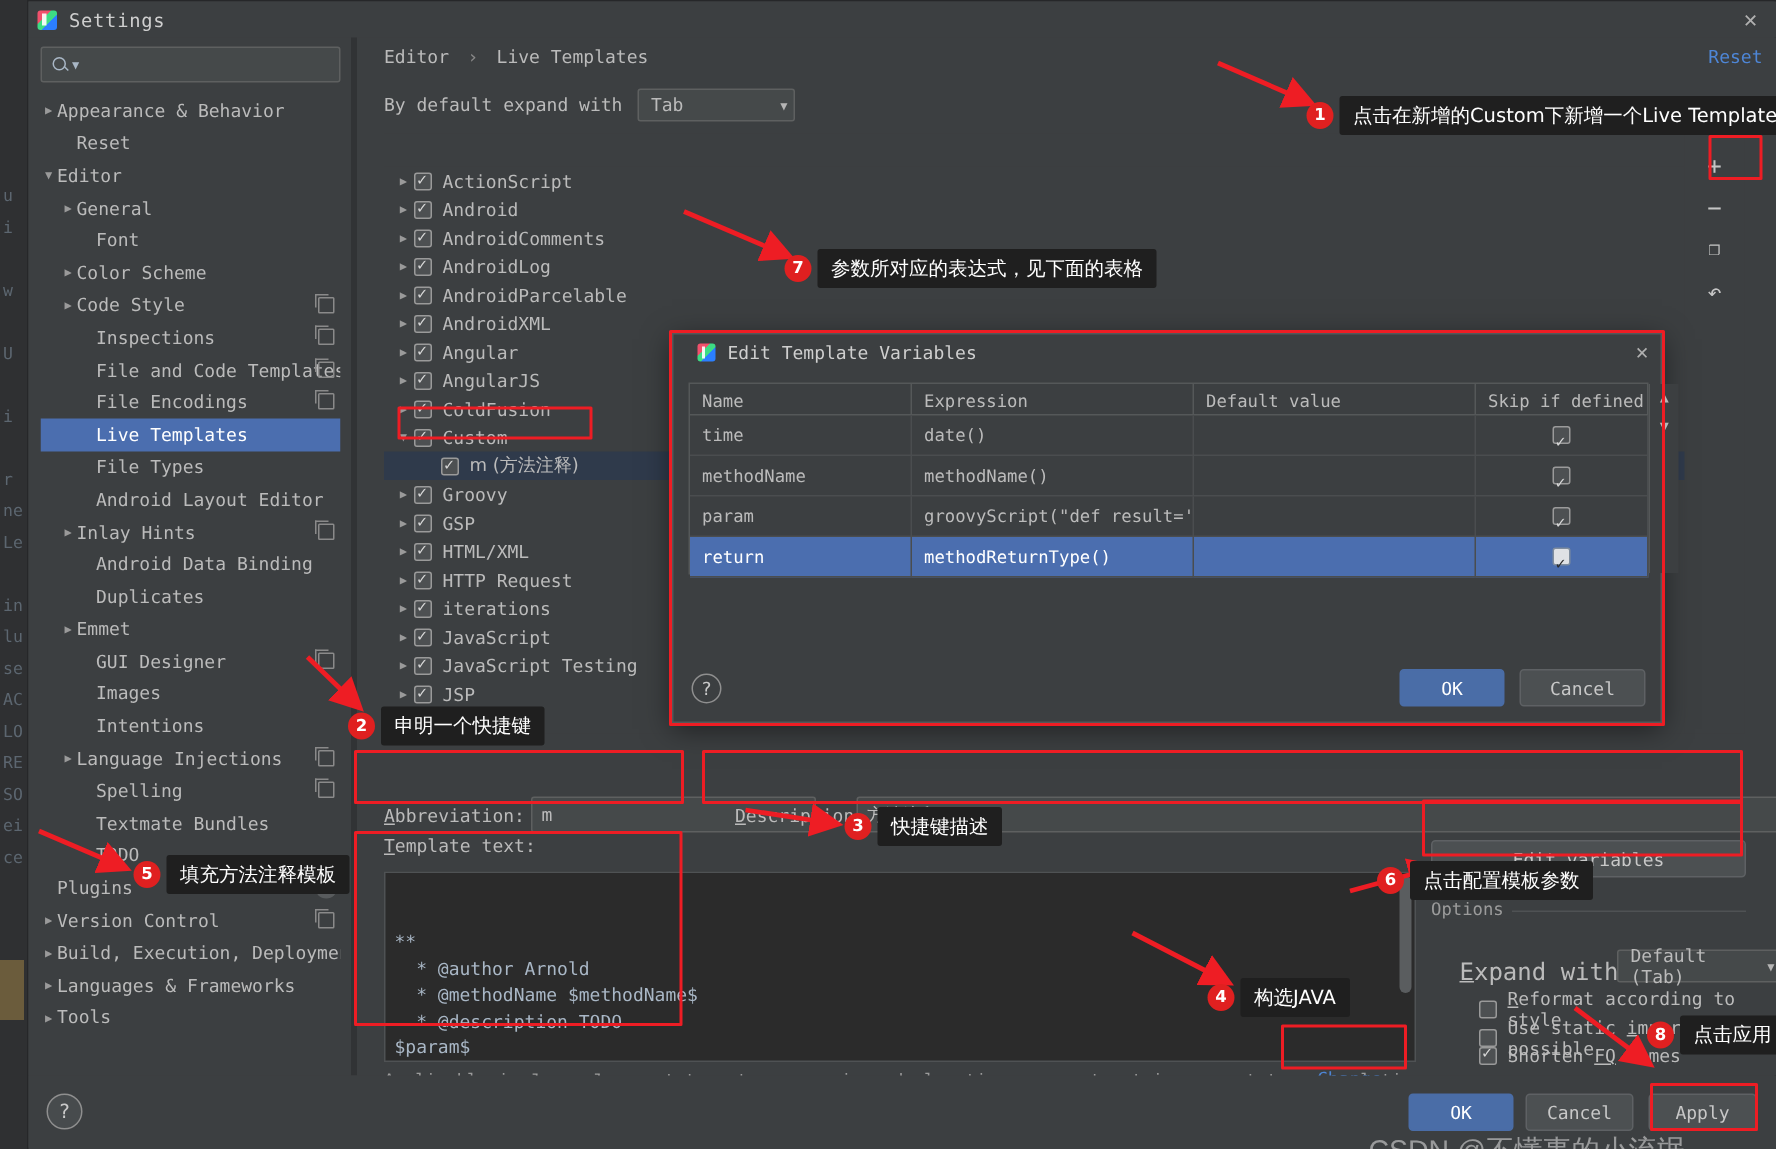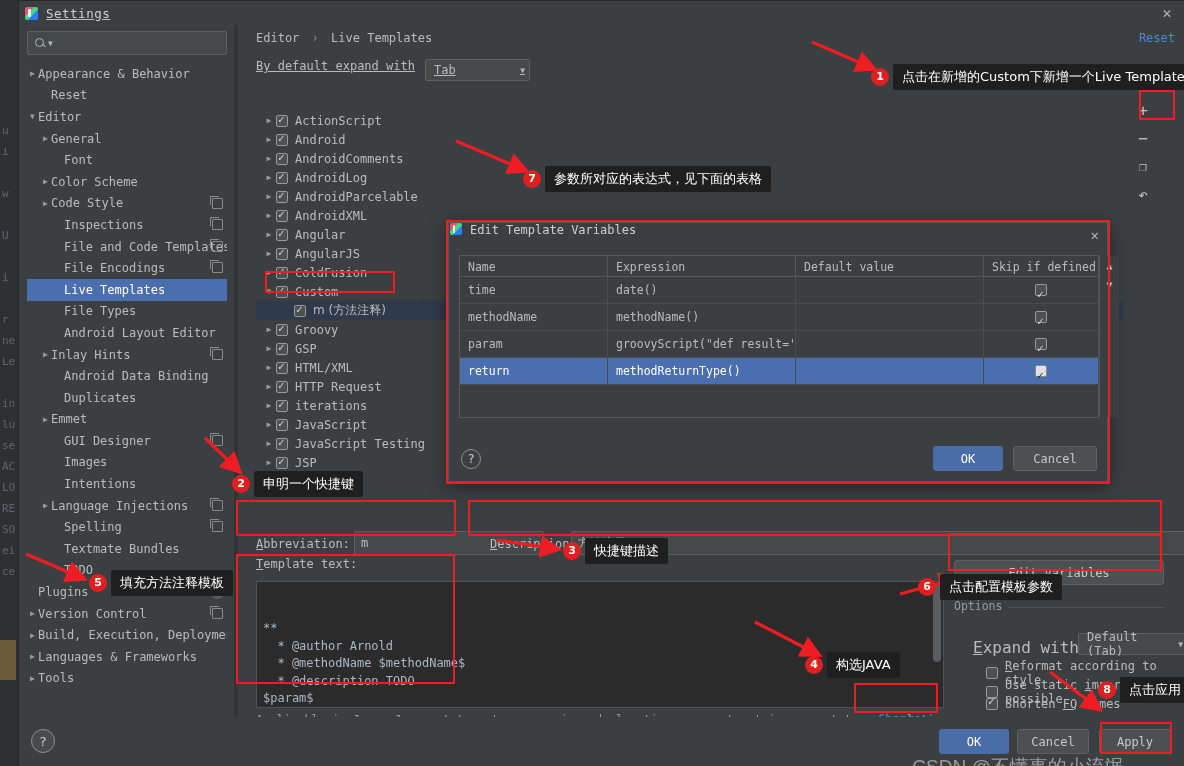--- a/index.html
+++ b/index.html
@@ -33,21 +33,21 @@
   #settings-window {
     position: absolute; left: 18px; top: 0px; width: 1166px; height: 766px;
     background: #3c3f41;
     border: 1px solid #262729;
   }
 
   
   #titlebar {
     position: absolute; left: 0; top: 0; width: 1166px; height: 24px;
     background: #3c3f41;
-    display: flex; align-items: center; text-decoration: underline;
+    display: flex; align-items: center;
   }
   #app-icon {
     width: 13px; height: 13px; margin-left: 6px; margin-right: 8px;
     background: linear-gradient(135deg,#f0516c 0%, #f0516c 35%, #3ddc84 36%, #3ddc84 60%, #2b7fff 61%);
     border-radius: 2px;
     position: relative;
   }
   #app-icon::after{
     content:""; position:absolute; left:3px; top:2px; width:3px; height:8px;
     background:#ffffff; opacity:.9;
@@ -119,21 +119,21 @@
     background: #3c3f41;
   }
   #breadcrumb {
     position: absolute; left: 18px; top: 6px; color: #bbbbbb; font-size: 12px;
   }
   #breadcrumb .sep { color:#8a8a8a; margin: 0 5px; }
   #reset-link {
     position: absolute; right: 10px; top: 6px; color: #4e86d6; font-size: 12px; cursor: pointer;
   }
   #expand-row {
-    position: absolute; left: 18px; top: 34px; display: flex; align-items: flex-start; text-decoration: underline;
+    position: absolute; left: 18px; top: 34px; display: flex; align-items: center;
   }
   #expand-label { color:#bbbbbb; font-size:12px; margin-right: 10px; }
   .combo {
     background:#45494a; border:1px solid #5e6060; border-radius:2px;
     height:22px; display:flex; align-items:center; padding:0 4px 0 8px;
     color:#bbbbbb; font-size:12px; cursor:pointer;
   }
   .combo .arrow { margin-left:auto; padding-left:10px; font-size:8px; color:#b5b5b5; }
   #expand-combo { width:105px; }
 
@@ -173,31 +173,31 @@
     color:#c5c5c5; font-size:16px; cursor:pointer; margin-bottom:2px;
   }
   .tb-btn.copy { font-size:13px; }
 
   
   #etv-dialog {
     position:absolute; left:448px; top:222px; width:660px; height:260px;
     background:#3c3f41; border:1px solid #55585a;
     box-shadow: 0 4px 18px rgba(0,0,0,.5);
   }
-  #etv-title-bar { height:24px; display:flex; align-items:flex-start; padding-left:1px; position:relative; }
+  #etv-title-bar { height:24px; display:flex; align-items:center; padding-left:16px; position:relative; }
   #etv-icon {
     width:12px; height:12px; margin-right:8px;
     background: linear-gradient(135deg,#f0516c 0%, #f0516c 35%, #3ddc84 36%, #3ddc84 60%, #2b7fff 61%);
     border-radius:2px; position:relative;
   }
   #etv-icon::after{ content:""; position:absolute; left:3px; top:2px; width:2px; height:8px; background:#fff; opacity:.9;}
   #etv-title { color:#cfcfcf; font-size:12px; }
   #etv-close { position:absolute; right:8px; top:4px; color:#b0b0b0; font-size:14px; cursor:pointer; }
   #etv-table-wrap {
-    position:absolute; left:10px; top:32px; width:640px; height:163px;
+    position:absolute; left:10px; top:32px; width:640px; height:128px;
     border:1px solid #555859; background:#3c3f41; display:flex;
   }
   #etv-table { flex:1; }
   .etv-head {
     display:flex; height:21px; border-bottom:1px solid #555859; background:#3c3f41;
     color:#bbbbbb; font-size:11.5px;
   }
   .etv-head > div { padding:4px 0 0 8px; border-right:1px solid #555859; }
   .etv-row {
     display:flex; height:27px; border-bottom:1px solid #4a4d4f; font-size:11.5px; color:#bbbbbb;

